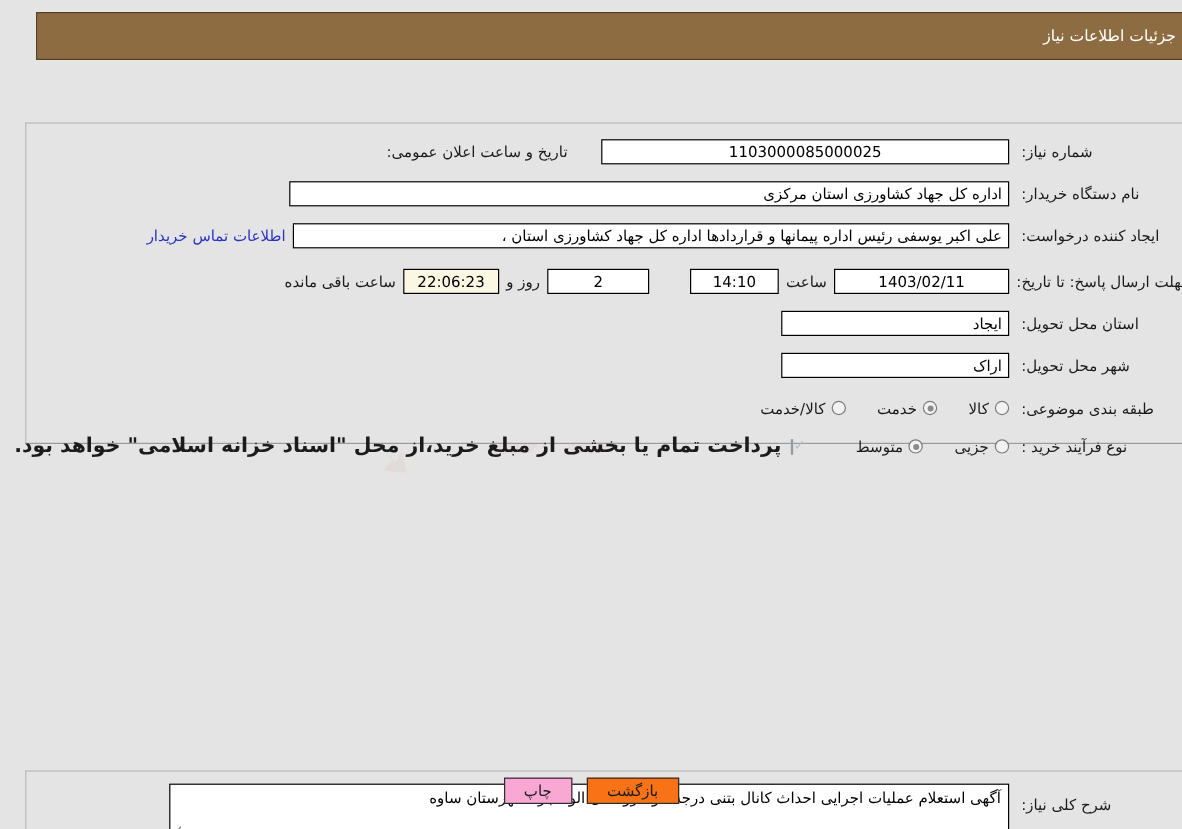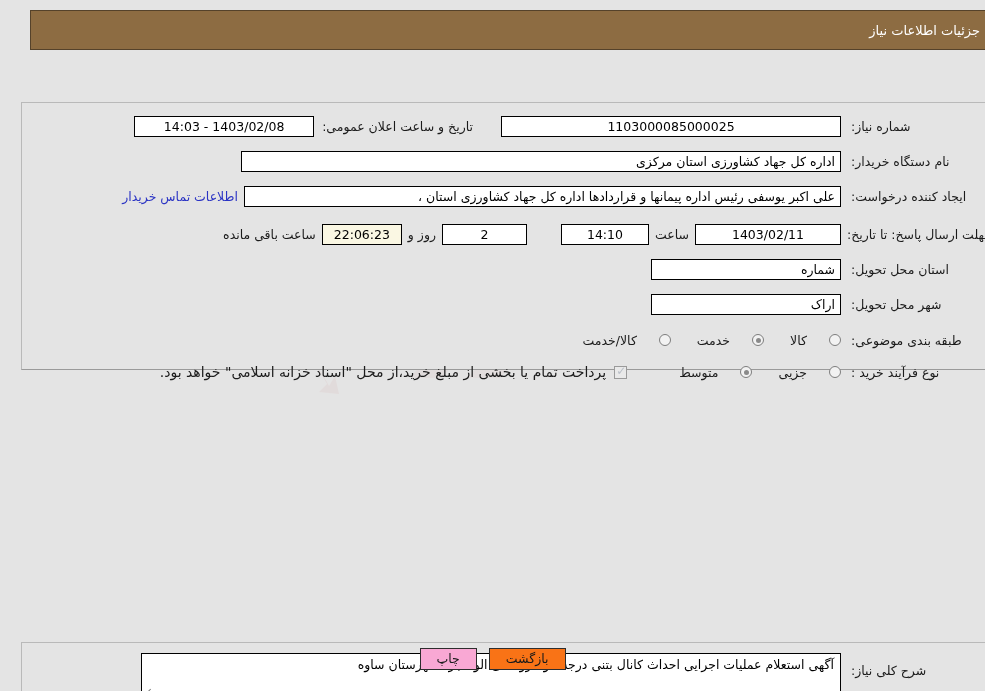--- a/index.html
+++ b/index.html
@@ -93,21 +93,21 @@
   .ibox.right { text-align: right; }
   .ibox.timer { background: #faf7e3; }
 
   .linkblue {
     color: #2a33c4;
     font-size: 12.5px;
     text-decoration: none;
     cursor: pointer;
     white-space: nowrap;
   }
-  .plaintxt { font-size: 14px; color: #1b1b1b; white-space: nowrap; }
+  .plaintxt { font-size: 17px; color: #1b1b1b; white-space: nowrap; font-weight: bold; }
 
   
   .radio {
     display: inline-block;
     width: 12px;
     height: 12px;
     border-radius: 50%;
     border: 1px solid #7d7d7d;
     background: #f2f2f2;
     box-sizing: border-box;
@@ -116,21 +116,21 @@
     cursor: pointer;
   }
   .radio.on::after {
     content: "";
     position: absolute;
     left: 2.5px; top: 2.5px;
     width: 5px; height: 5px;
     border-radius: 50%;
     background: #8a8a8a;
   }
-  .radio-group { display: inline-flex; align-items: center; gap: 22px; margin-left: 26px; }
+  .radio-group { display: inline-flex; align-items: center; gap: 5px; margin-left: 26px; }
   .radio-group .rlabel { font-size: 12.5px; color: #1b1b1b; white-space: nowrap; }
 
   
   .cbox {
     display: inline-block;
     width: 13px; height: 13px;
     border: 1px solid #9a9a9a;
     background: #e9e9e9;
     box-sizing: border-box;
     position: relative;
@@ -250,50 +250,49 @@
   <div class="header-bar content-layer">
     <div class="header-title">جزئیات اطلاعات نیاز</div>
   </div>
 
   <div class="panel content-layer" id="panel-top">
 
     <div class="frow" style="margin-top:8px;">
       <div class="lbl lbl-col">شماره نیاز:</div>
       <div class="ibox" style="width:340px;">1103000085000025</div>
       <div class="lbl" style="padding:0 28px 0 8px;">تاریخ و ساعت اعلان عمومی:</div>
-      <div class="ibox" style="width:180px;">1403/02/08 - 14:03</div>
     </div>
 
     <div class="frow" style="margin-top:5px;">
       <div class="lbl lbl-col">نام دستگاه خریدار:</div>
       <div class="ibox right" style="width:600px;">اداره کل جهاد کشاورزی استان مرکزی</div>
     </div>
 
     <div class="frow" style="margin-top:5px;">
       <div class="lbl lbl-col">ایجاد کننده درخواست:</div>
       <div class="ibox right" style="width:597px;">علی اکبر یوسفی رئیس اداره پیمانها و قراردادها اداره کل جهاد کشاورزی استان ،</div>
       <span class="linkblue above-wm" style="margin-right:6px;">اطلاعات تماس خریدار</span>
     </div>
 
     <div class="frow" style="margin-top:5px; height:36px;">
       <div class="lbl lbl-col lbl-2l">
         <span>مهلت ارسال پاسخ: تا تاریخ:</span>
       </div>
       <div class="ibox" style="width:146px;">1403/02/11</div>
       <div class="lbl" style="padding:0 6px;">ساعت</div>
-      <div class="ibox" style="width:88px;">14:10</div>
+      <div class="ibox" style="width:74px;">14:10</div>
       <div class="ibox" style="width:85px; margin-right:34px;">2</div>
       <div class="lbl" style="padding:0 6px;text-align:right;">روز و</div>
       <div class="ibox timer" style="width:80px;">22:06:23</div>
       <div class="lbl" style="padding:0 6px;">ساعت باقی مانده</div>
     </div>
 
     <div class="frow" style="margin-top:2px;">
       <div class="lbl lbl-col">استان محل تحویل:</div>
-      <div class="ibox right" style="width:190px;">شماره</div>
+      <div class="ibox right" style="width:190px;">ایجاد</div>
     </div>
 
     <div class="frow" style="margin-top:5px;">
       <div class="lbl lbl-col">شهر محل تحویل:</div>
       <div class="ibox right" style="width:190px;">اراک</div>
     </div>
 
     <div class="frow" style="margin-top:6px;">
       <div class="lbl lbl-col">طبقه بندی موضوعی:</div>
       <div id="category-radios" style="display:flex;align-items:center;">

